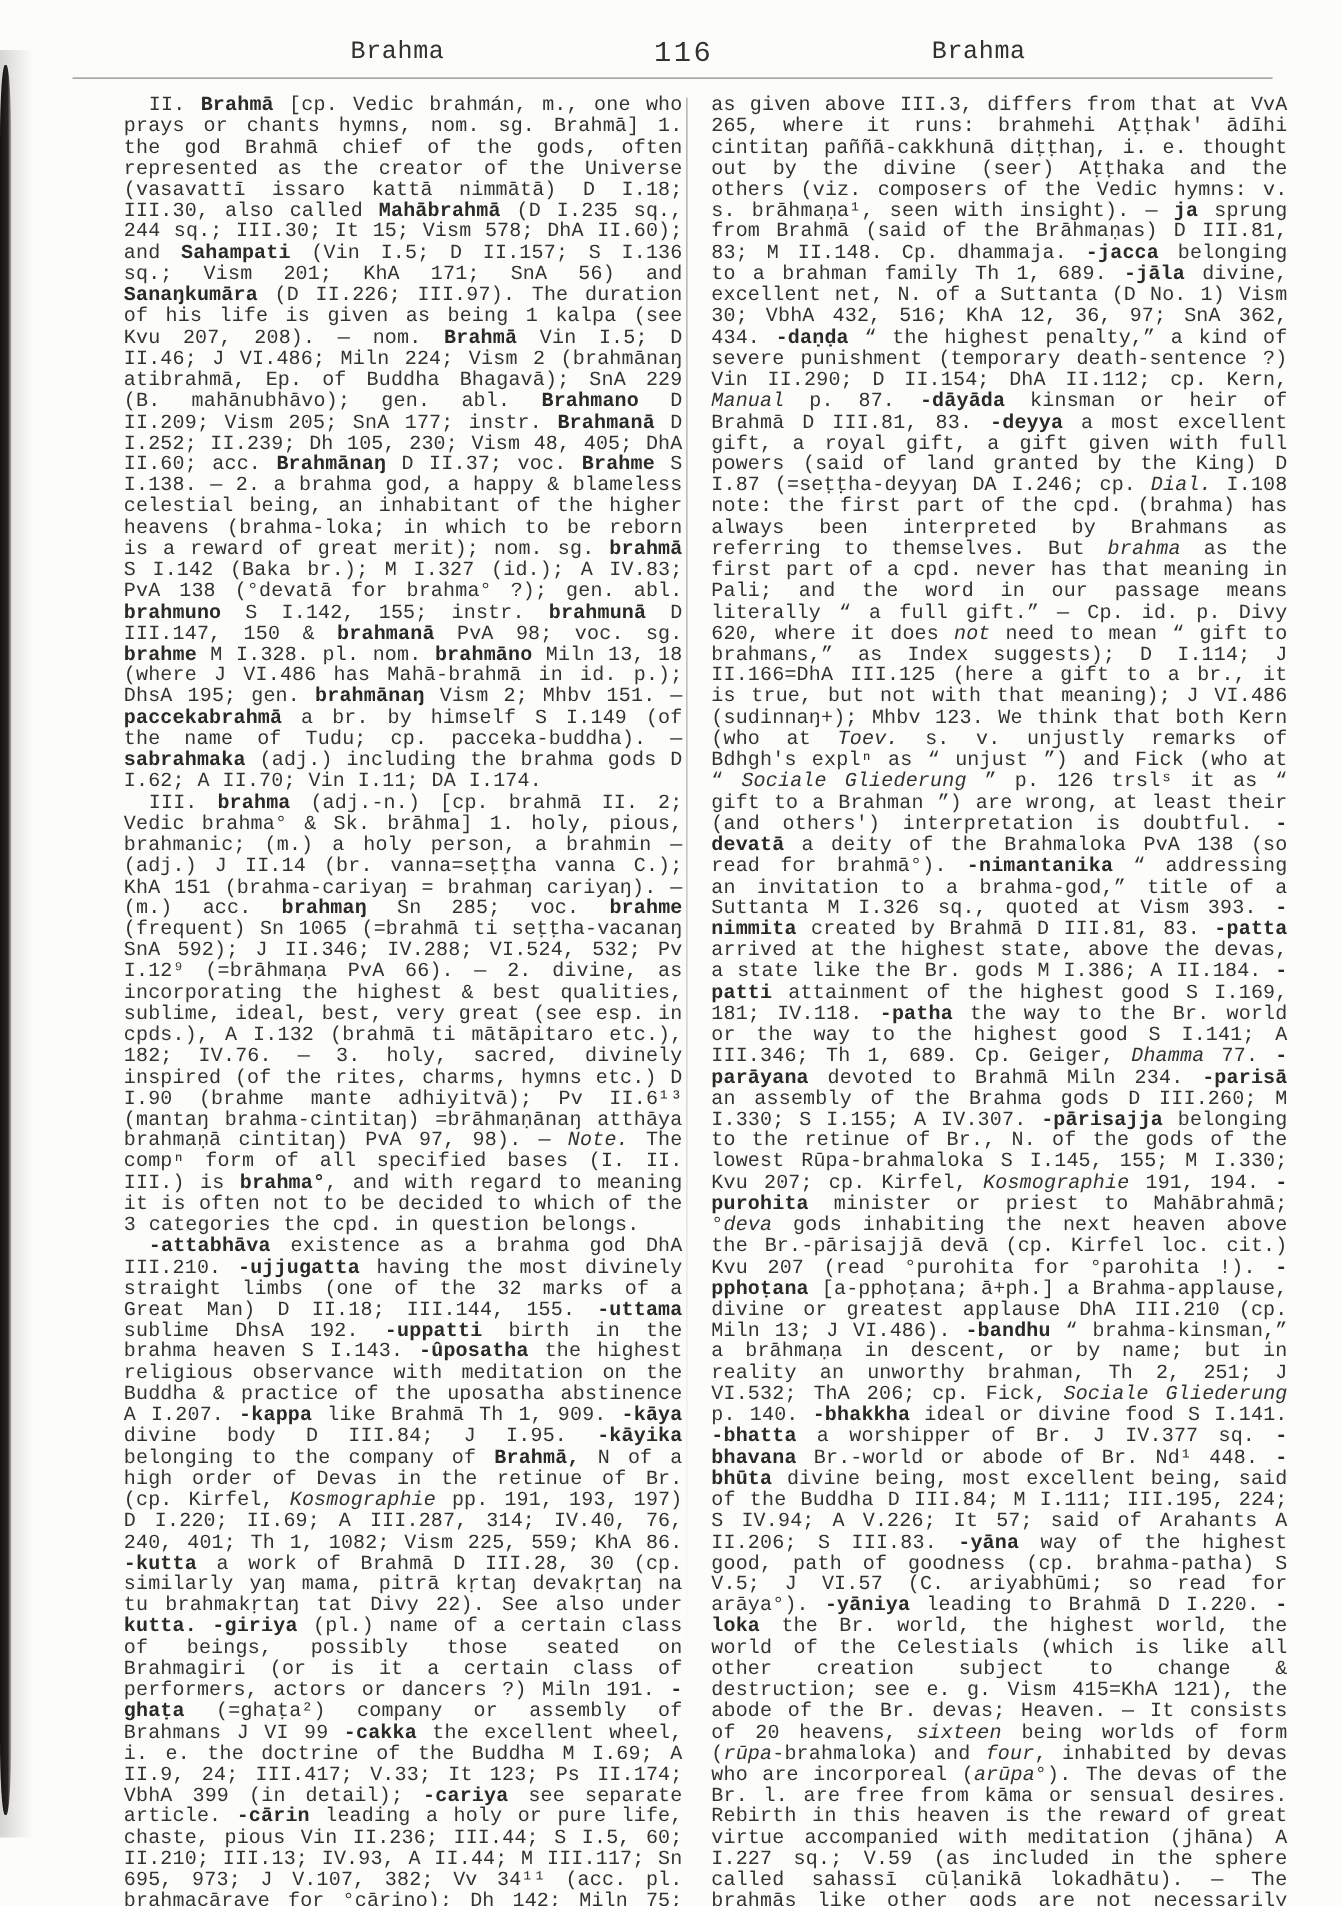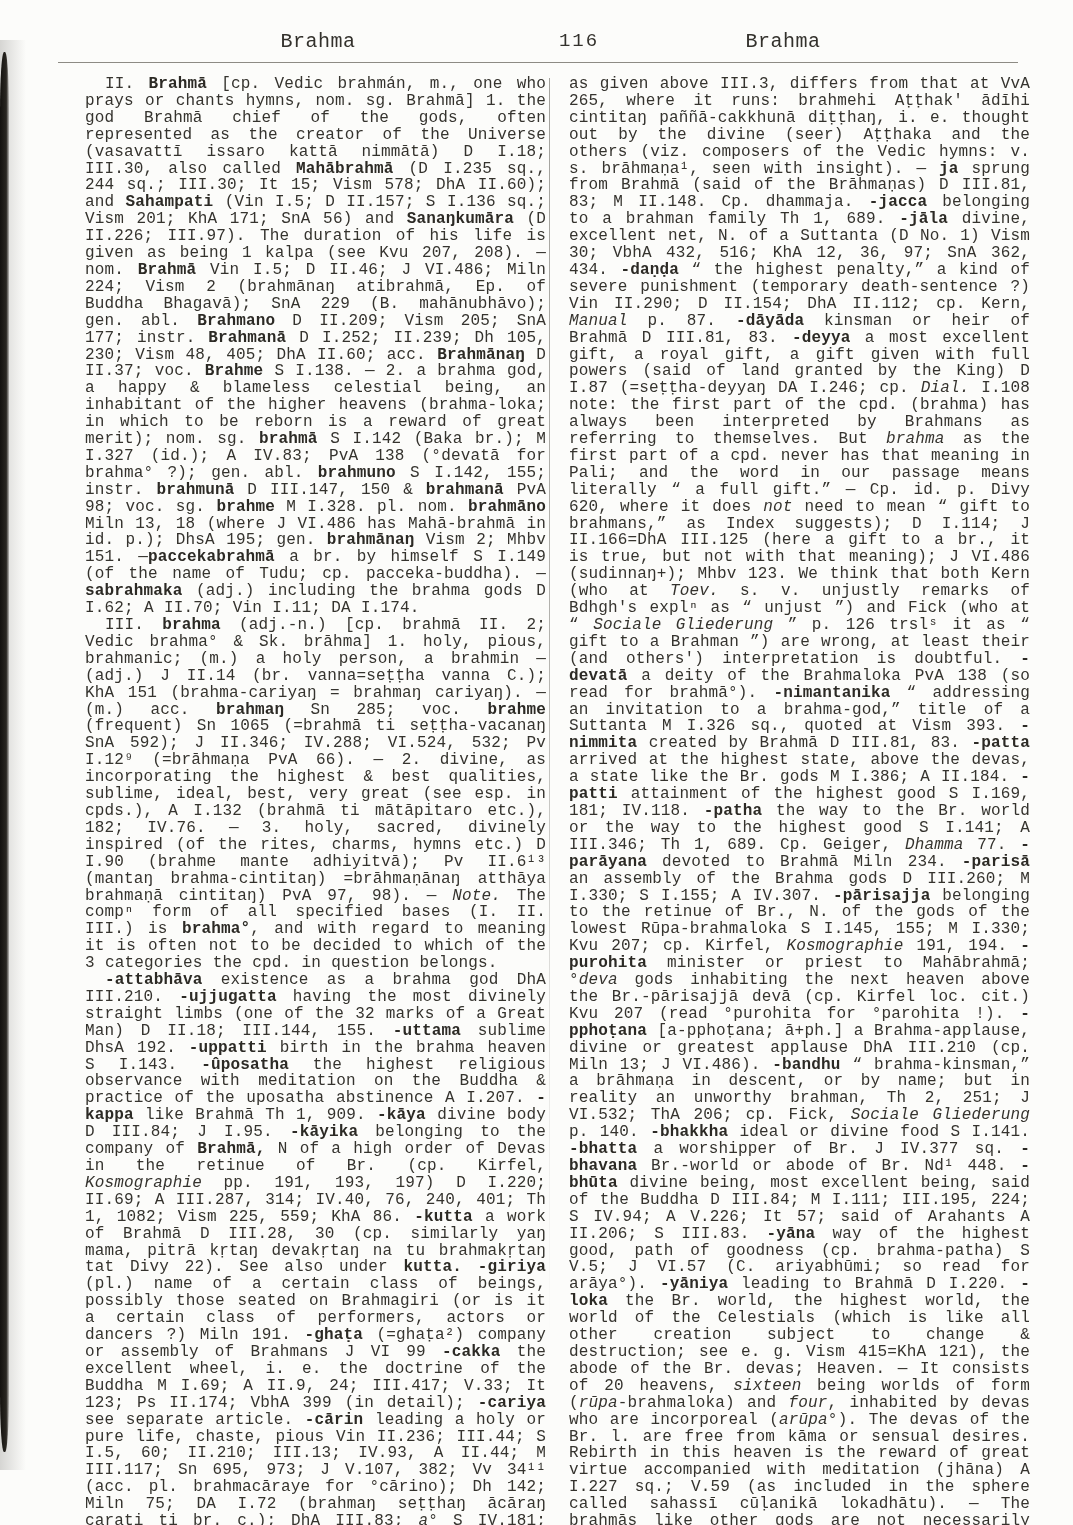--- a/index.html
+++ b/index.html
@@ -19,21 +19,21 @@
   .gutter-haze{
     position:absolute;left:0;top:40px;width:26px;height:1430px;
     background:linear-gradient(90deg,rgba(40,38,32,.18),rgba(40,38,32,0));
   }
   .running-head{
     position:absolute;top:30px;left:0;width:100%;height:30px;
     font-size:20px;color:#33312c;
   }
   .rh-item{position:absolute;transform:translateX(-50%);letter-spacing:.5px;}
   .rh-left{left:318px;}
-  .rh-num{left:579px;letter-spacing:2px;font-size:19px;}
+  .rh-num{left:547px;letter-spacing:2px;font-size:23px;}
   .rh-right{left:783px;}
   .head-rule{
     position:absolute;top:62px;left:58px;width:960px;height:1px;
     background:#8d8b84;
   }
   .col-divider{
     position:absolute;left:549px;top:78px;width:1px;height:1260px;
     background:linear-gradient(180deg,rgba(90,88,80,.55) 0%,rgba(90,88,80,.45) 45%,rgba(90,88,80,.15) 75%,rgba(90,88,80,0) 100%);
   }
   .cols{
@@ -41,21 +41,21 @@
     display:flex;gap:23px;
   }
   .col{
     width:461px;
     font-size:16px;line-height:16.9px;
     text-align:justify;
     letter-spacing:.15px;
     word-spacing:.5px;
   }
   .para{margin:0;}
-  .para.indent{text-indent:20px;}
+  .para.indent{text-indent:20px;margin-left:14px;}
   .para b{font-weight:700;color:#2c2a25;}
   .para i{font-style:italic;}
 </style>
 </head>
 <body>
 
 <div class="page">
   <div class="gutter-haze"></div>
   <div class="gutter-shadow"></div>
 

